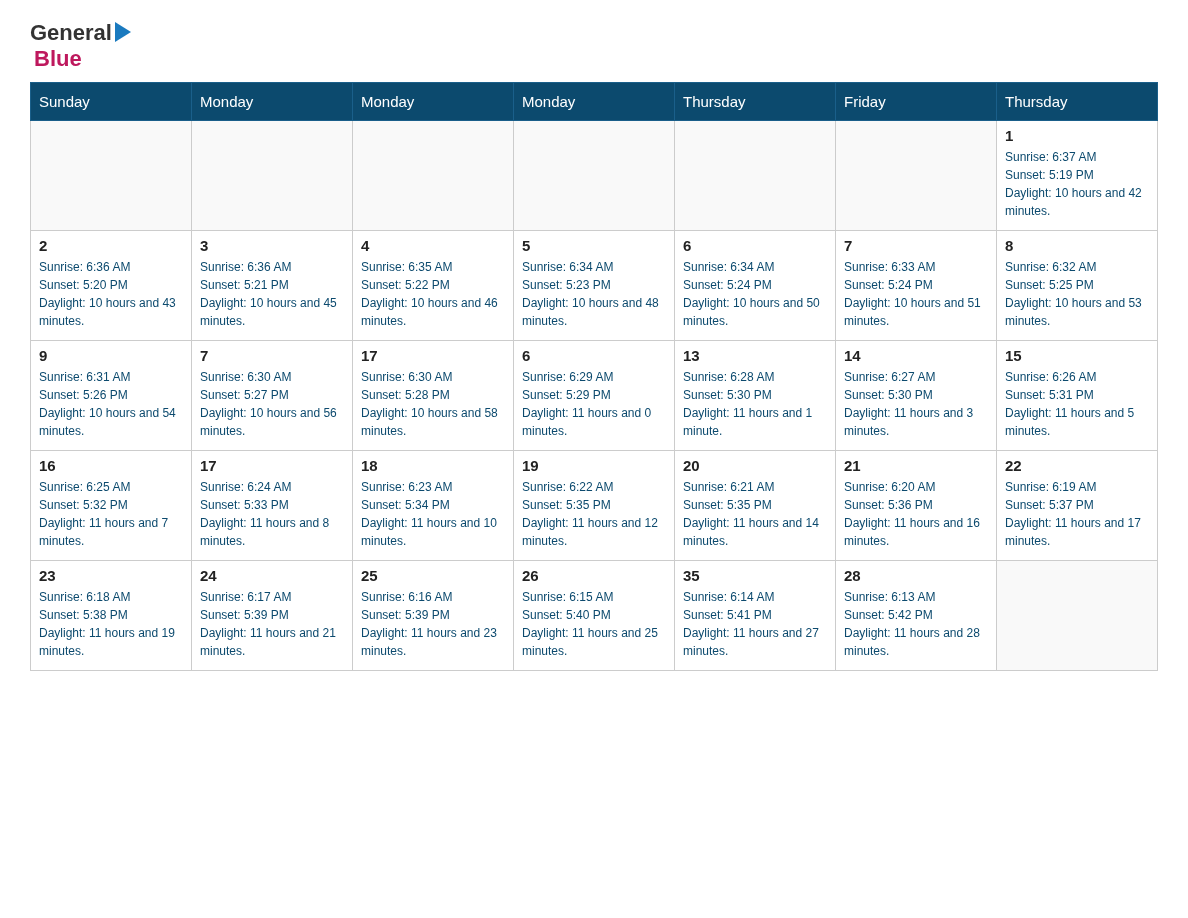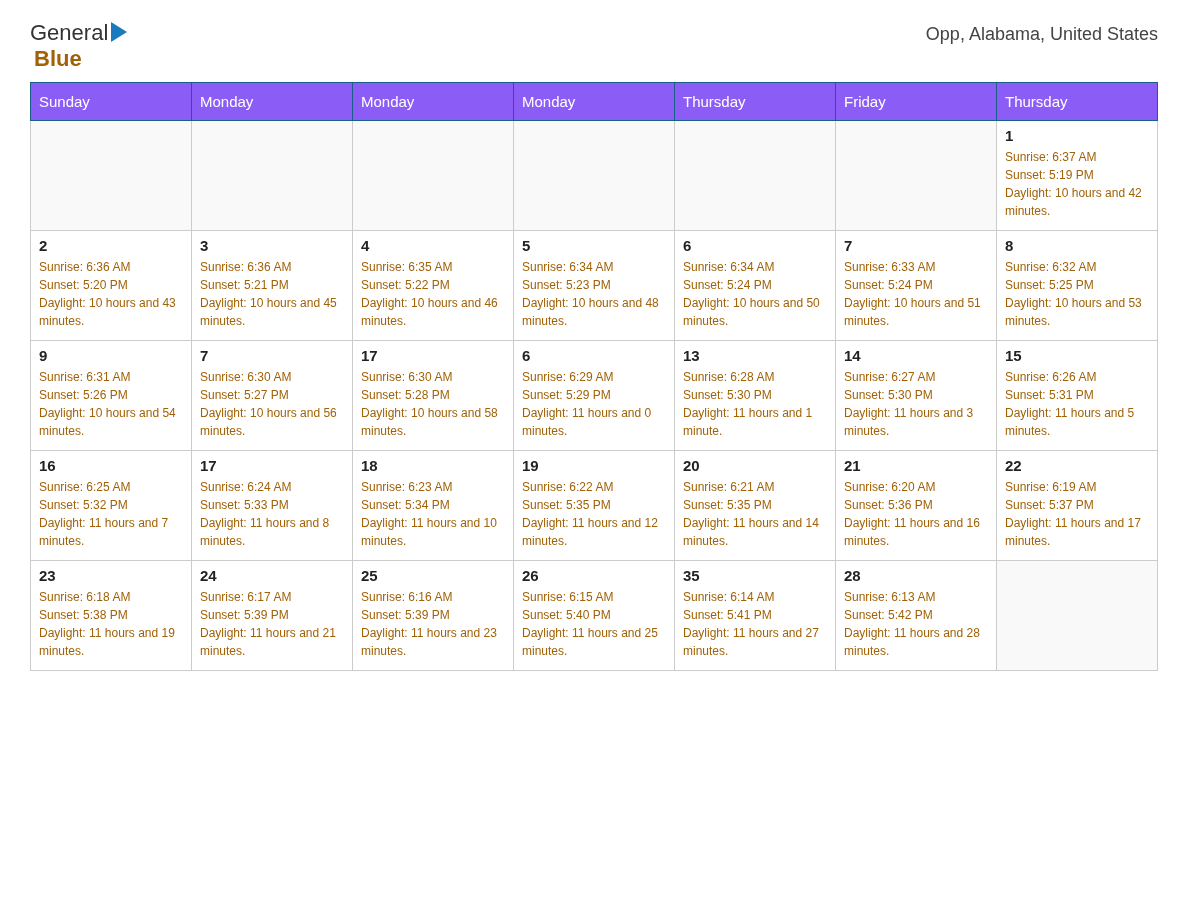--- a/index.html
+++ b/index.html
@@ -11,48 +11,48 @@
       min-height: 918px;
     }
     .header {
       display: flex;
       justify-content: space-between;
       align-items: flex-start;
       margin-bottom: 10px;
     }
     .logo-text-general {
       font-size: 22px;
-      font-weight: normal;
+      font-weight: bold;
       color: #333;
     }
     .logo-text-blue {
       font-size: 22px;
       font-weight: bold;
-      color: #a16207;
+      color: #be185d;
     }
     .title-section {
       text-align: right;
     }
     .month-title {
       font-size: 42px;
       font-weight: normal;
       color: #222;
     }
     .location {
       font-size: 18px;
       color: #444;
       margin-top: 4px;
     }
     .calendar {
       width: 100%;
       border-collapse: collapse;
       margin-top: 8px;
     }
     .calendar thead th {
-      background-color: #8b5cf6;
+      background-color: #0c4a6e;
       color: #fff;
       font-size: 15px;
       font-weight: normal;
       padding: 10px 8px;
       text-align: left;
       border: 1px solid #1a5f8a;
     }
     .calendar tbody td {
       vertical-align: top;
       border: 1px solid #ccc;
@@ -64,21 +64,21 @@
     }
     .day-number {
       font-size: 15px;
       font-weight: bold;
       color: #222;
       display: block;
       margin-bottom: 4px;
     }
     .day-info {
       font-size: 12px;
-      color: #a16207;
+      color: #0c4a6e;
       line-height: 1.5;
     }
     .calendar tbody tr {
       height: 110px;
     }
     .empty-cell {
       background: #f9f9f9;
     }
     .logo-wrapper {
       display: flex;
@@ -112,21 +112,20 @@
   <div class="logo-wrapper">
     <div class="logo-line1">
       <span class="logo-text-general">General</span>
       <span class="triangle-right"></span>
     </div>
     <div class="logo-line2">
       <span class="logo-text-blue">Blue</span>
     </div>
   </div>
   <div class="title-section">
-    <div class="location">Opp, Alabama, United States</div>
   </div>
 </div>
 
 <table class="calendar">
   <thead>
     <tr id="dow-row">
         <th>Sunday</th>
         <th>Monday</th>
         <th>Monday</th>
         <th>Monday</th>

